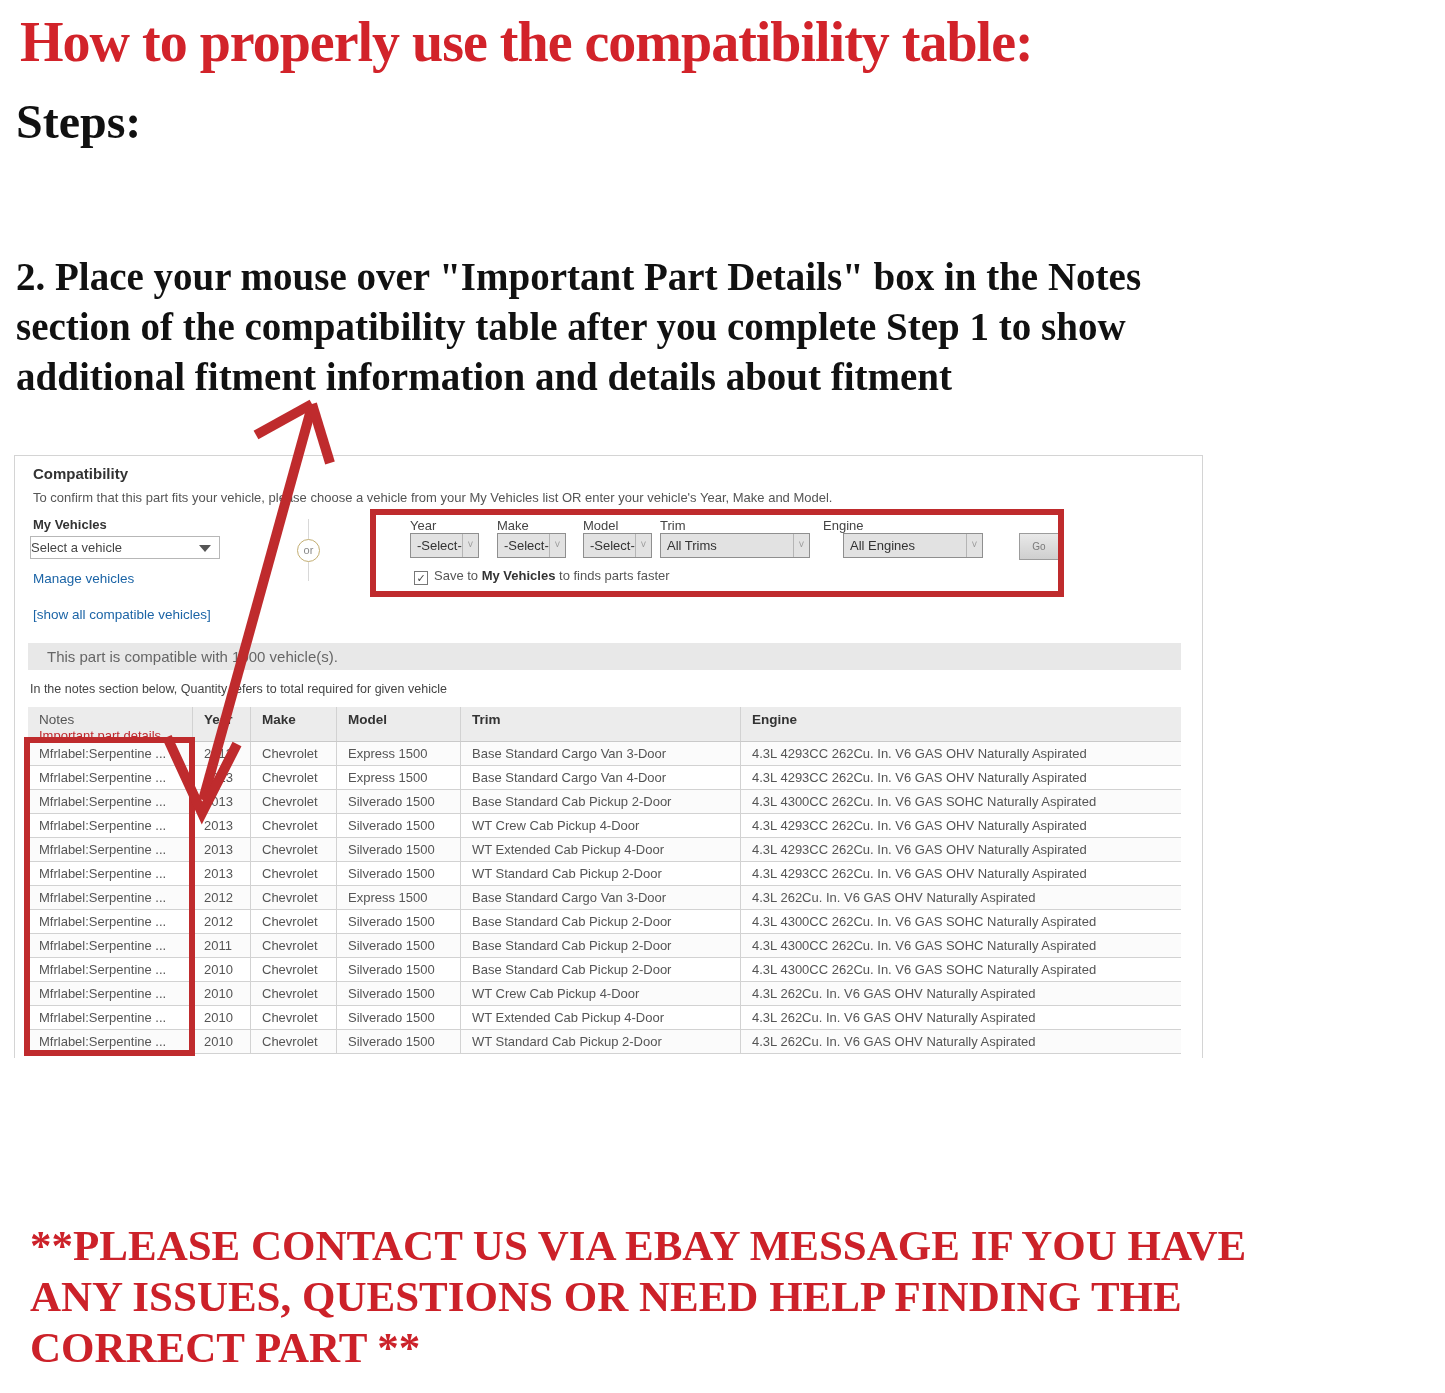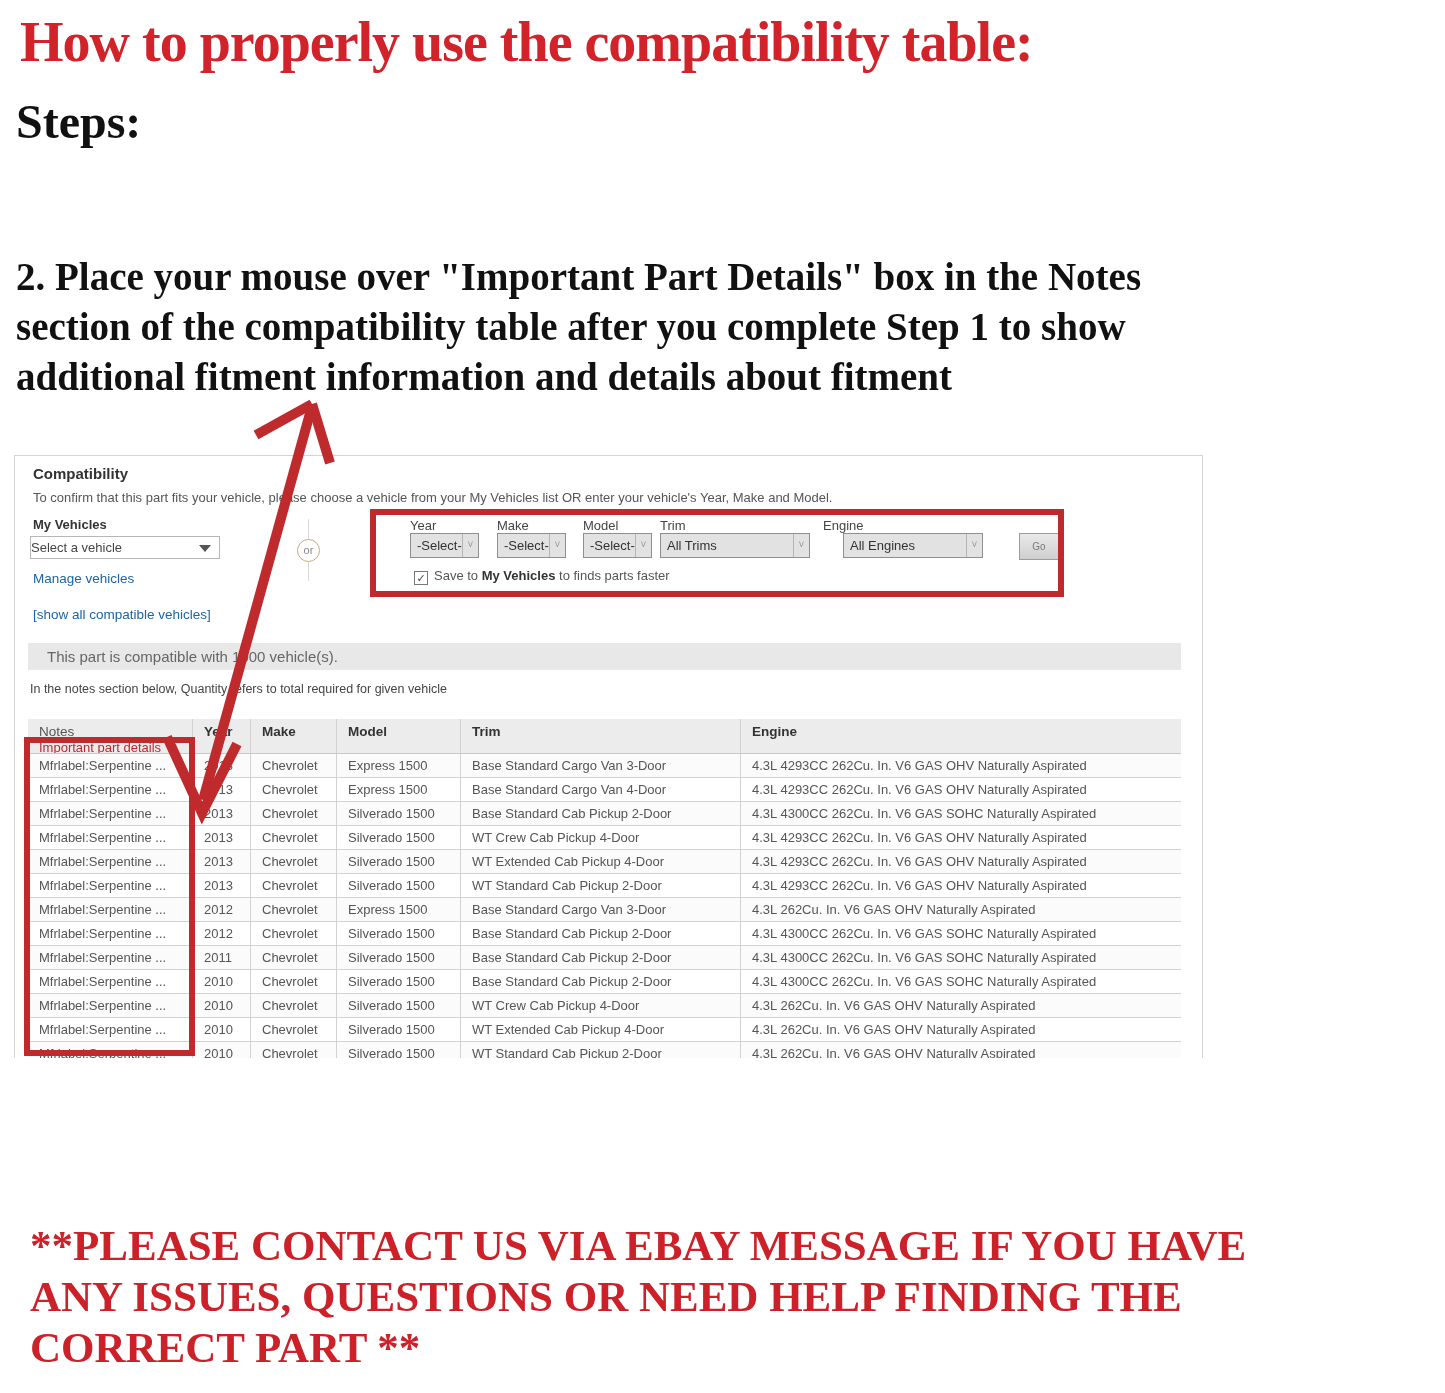--- a/index.html
+++ b/index.html
@@ -75,21 +75,21 @@
     line-height:13px; font-size:11px; color:#444; cursor:pointer;
   }
   .save-row b { color:#333; }
 
   .banner {
     position:absolute; left:13px; top:187px; width:1153px; height:27px;
     background:#e8e8e8; color:#666; font-size:15px; line-height:27px; padding-left:19px;
   }
   .notes-hint { position:absolute; left:15px; top:226px; font-size:12.5px; color:#444; }
 
-  .tbl { position:absolute; left:13px; top:251px; width:1153px;margin-top:12px; }
+  .tbl { position:absolute; left:13px; top:251px; width:1153px; }
   .t-head {
     display:flex; background:#ececec; height:35px;
     border-bottom:1px solid #c9c9c9;
   }
   .t-row { display:flex; height:24px; border-bottom:1px solid #d2d2d2; background:#fff; }
   .t-row:nth-child(odd) { background:#fbfbfb; }
   .cell {
     padding-left:11px; font-size:13px; color:#555;
     border-right:1px solid #d2d2d2; overflow:hidden; white-space:nowrap;
     line-height:24px;

